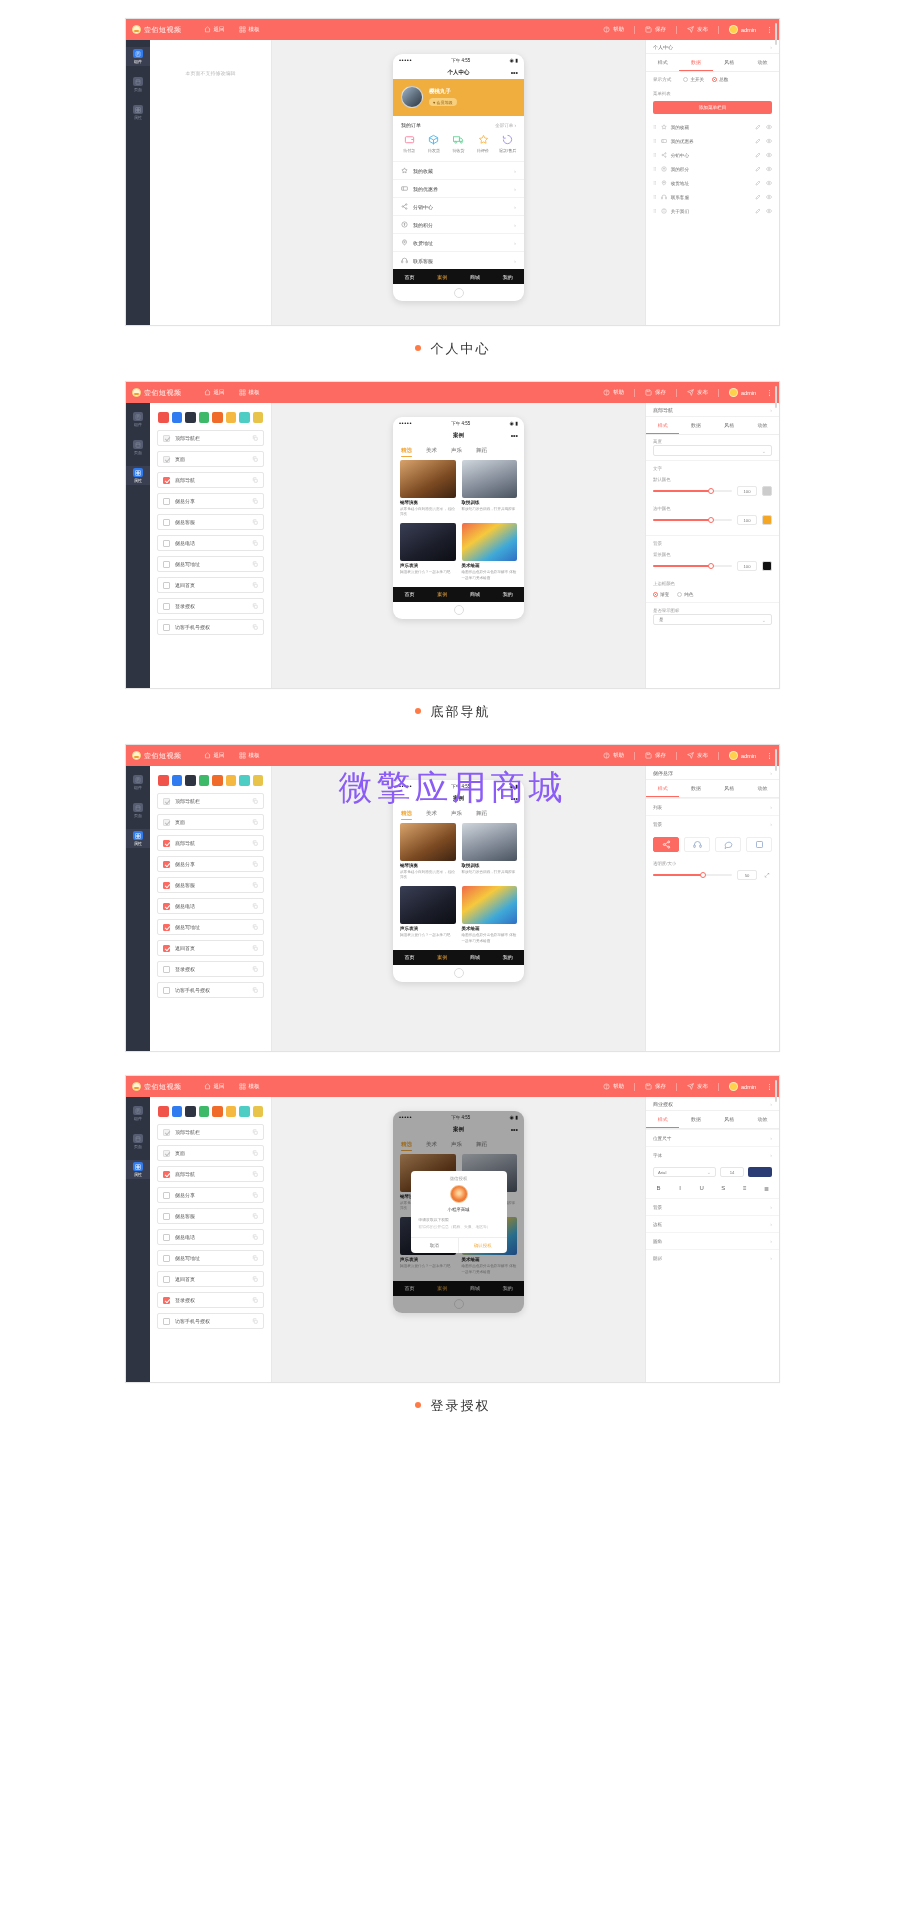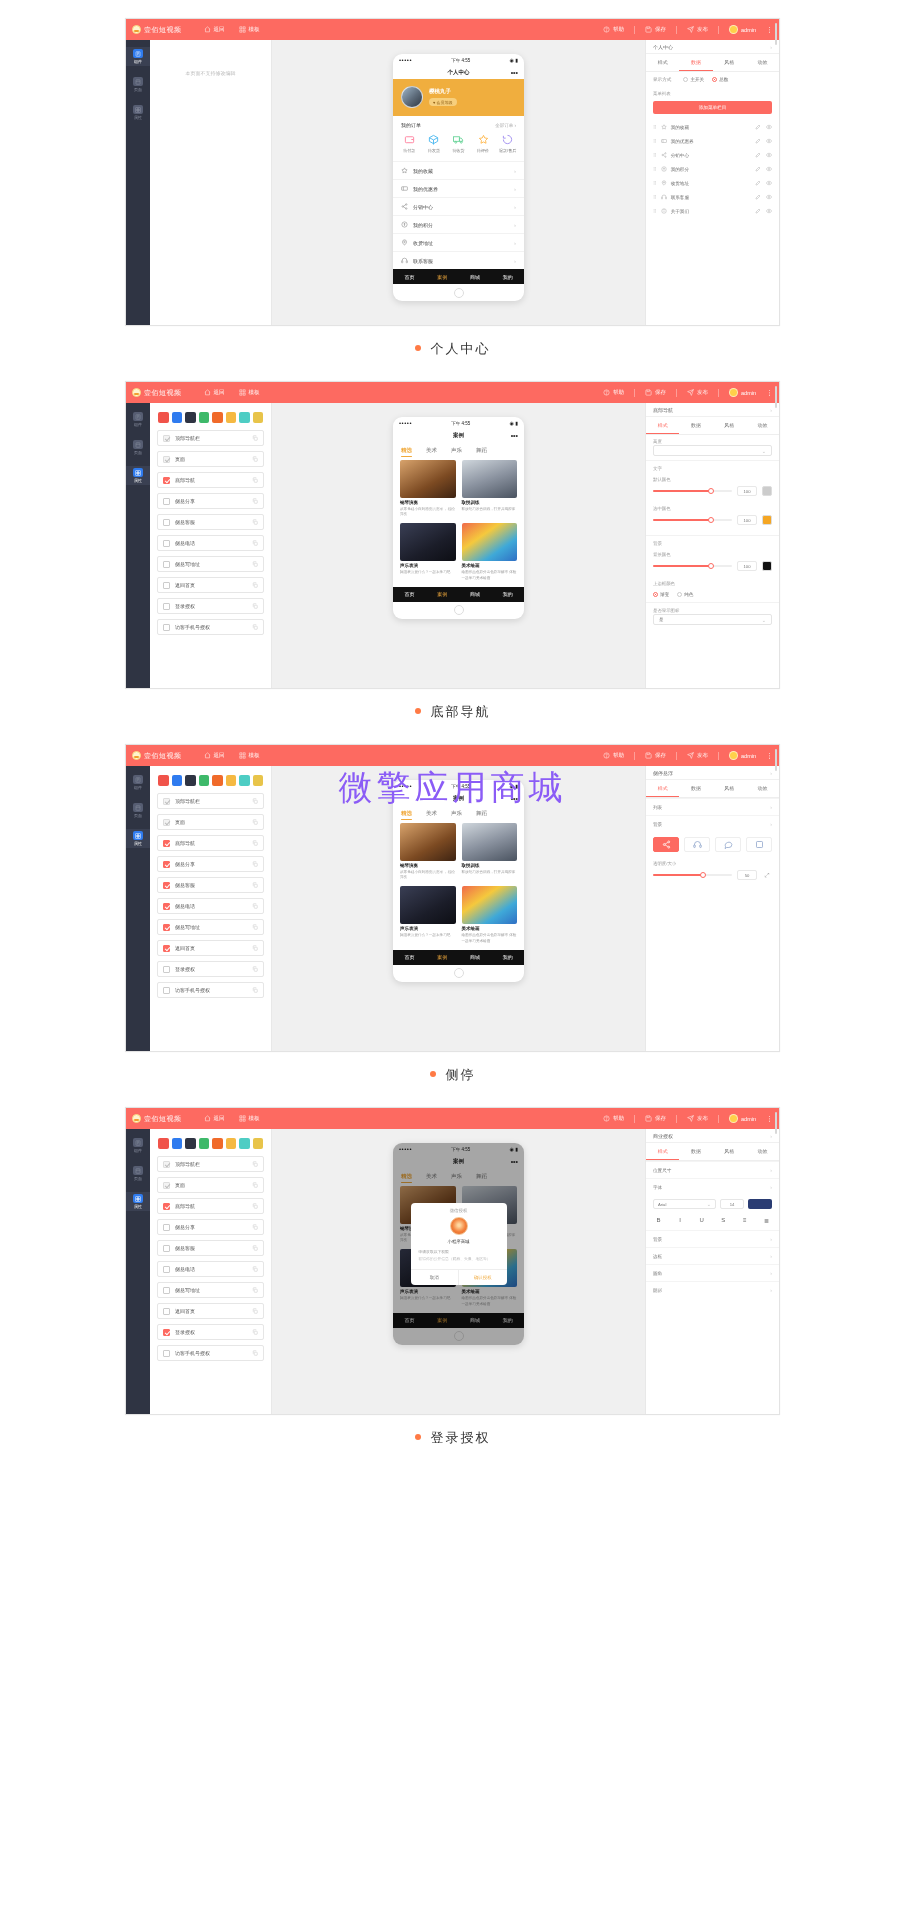--- a/index.html
+++ b/index.html
@@ -1468,21 +1468,20 @@
                   <span class="fill" style="width:62%"></span>
                   <span class="knob" style="left:60%"></span>
                 </span>
                 <span class="numbox">50</span>
                 <span class="colorbox" style="border:none;display:flex;align-items:center;justify-content:center;color:#999;font-size:6px">⤢</span>
               </div>
             </div>
           </div>
           <div class="scroll-hint"></div>
         </div>
-        <div class="panel-caption"><span class="dot"></span><span>侧停</span></div>
       </div>
       <div style="padding-top:23px">
         <div class="panel">
           <div class="topbar">
             <div class="brand">
               <span class="brand-logo"></span>
               <span class="brand-name">壹佰短视频</span>
             </div>
             <div class="topnav">
               <div class="topnav-item">

